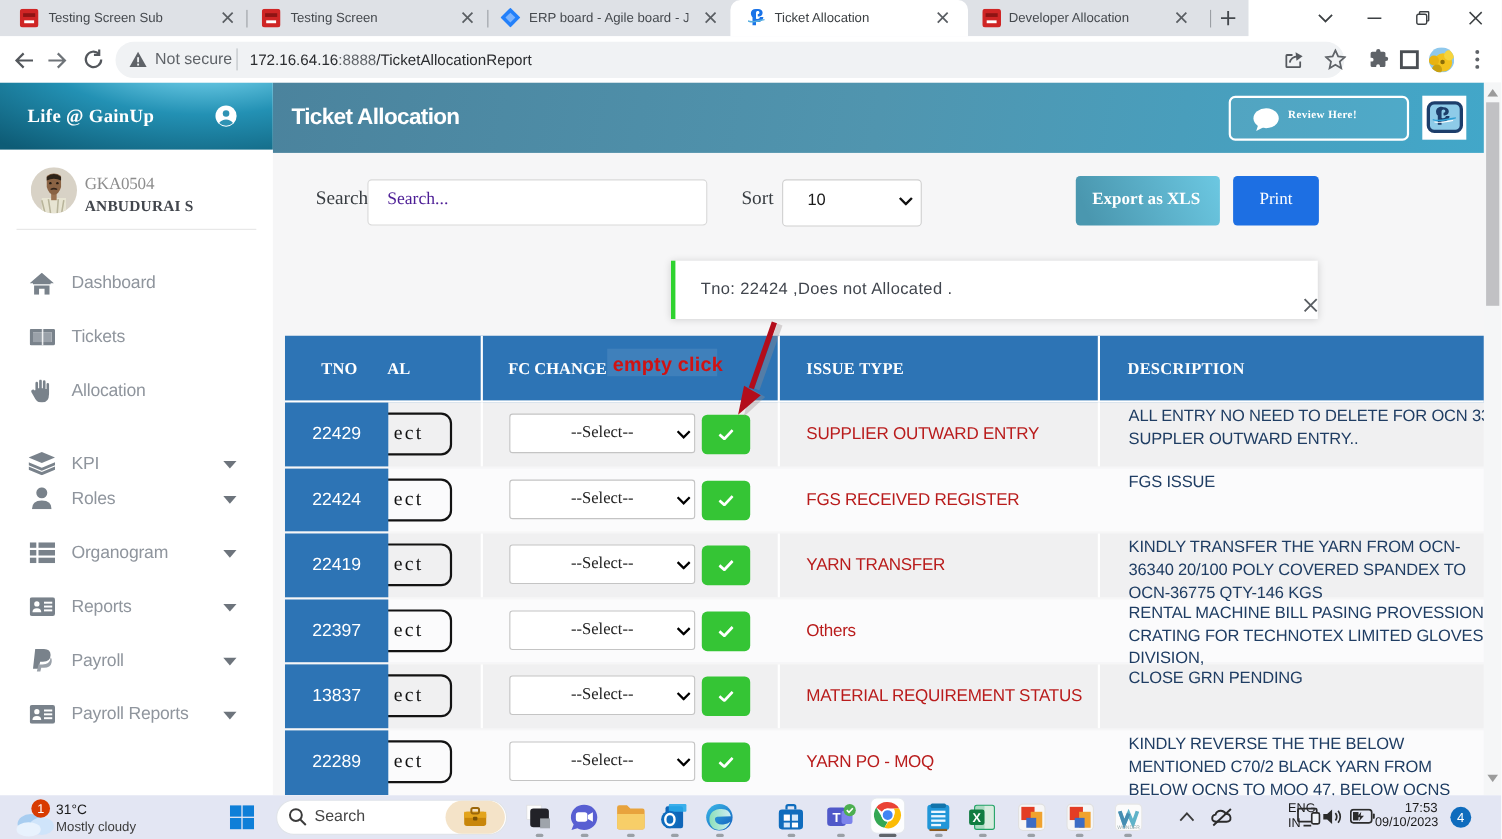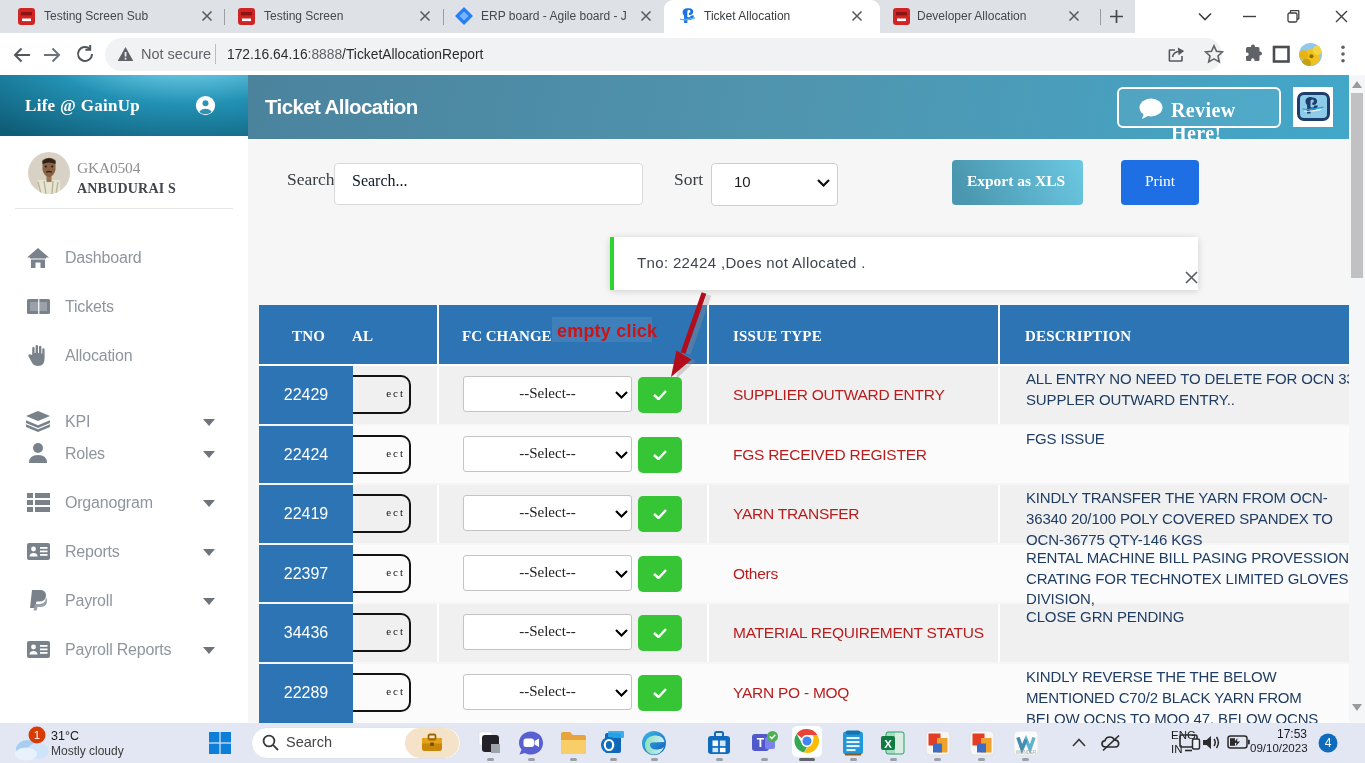--- a/index.html
+++ b/index.html
@@ -31,21 +31,21 @@
 
   
   #mainheader { position:absolute; left:248px; top:0; width:1101px; height:64px;
      background:linear-gradient(100deg,#4b839d 0%,#5095af 50%,#42a7c9 100%); }
 
   
   .hsep { position:absolute; top:0; width:2px; height:61px; background:#fff; }
   .hdrtxt { position:absolute; top:23px; color:#fff; font-family:"Liberation Serif",serif; font-weight:bold; font-size:15px; letter-spacing:.2px; }
   .row { position:absolute; left:0; width:1090px; }
   .tno { position:absolute; left:0; top:0; width:94px; background:#2d74b5; color:#fff; font-size:16px; text-align:center; }
-  .ectbtn { position:absolute; left:77px; width:75px; border:2.5px solid #131313; border-radius:10px; font-family:"Liberation Serif",serif; font-size:11px; letter-spacing:2px; color:#111; text-align:right; padding-right:4px; }
+  .ectbtn { position:absolute; left:77px; width:75px; border:2.5px solid #131313; border-radius:10px; font-family:"Liberation Serif",serif; font-size:18px; letter-spacing:2px; color:#111; text-align:center; padding-right:4px; }
   .fcsel { position:absolute; left:204px; width:169px; height:36px; background:#fff; border:1px solid #c4c4c4; border-radius:3px; text-align:center; font-family:"Liberation Serif",serif; font-size:15px; color:#222; }
   .okbtn { position:absolute; left:379px; width:44px; height:36px; background:#35c535; border-radius:5px; }
   .issue { position:absolute; left:474px; font-size:15.5px; color:#b91c1c; letter-spacing:-.25px; white-space:nowrap; }
   .desc { position:absolute; left:767px; top:3px; font-size:15px; line-height:20.8px; color:#1f3d63; letter-spacing:-.15px; white-space:pre; z-index:5; }
   .vsep { position:absolute; top:0; width:2px; background:#fff; }
 
   
   #taskbar { position:absolute; left:0; top:723px; width:1365px; height:40px; background:#e3e6f3; }
   .serif { font-family:"Liberation Serif",serif; }
 </style>
@@ -192,42 +192,42 @@
   </div>
 
   <div id="page">
     <div id="mainheader">
       <div class="abs" style="left:17px;top:20px;font-size:20.5px;font-weight:bold;color:#fff;letter-spacing:-.6px">Ticket Allocation</div>
       <div class="abs" style="left:869px;top:12px;width:164px;height:41px;border:2px solid #fff;border-radius:6px;background:rgba(255,255,255,.06)">
         <svg class="abs" style="left:19px;top:9px" width="26" height="22" viewBox="0 0 26 22">
             <ellipse cx="13" cy="9.5" rx="11.5" ry="9" fill="#fff"></ellipse>
             <path d="M6 15 L4 21 L12 17 Z" fill="#fff"></path>
           </svg>
-        <div class="abs serif" style="left:52px;top:10px;font-size:20px;font-weight:bold;color:#fff;letter-spacing:.4px">Review Here!</div>
+        <div class="abs serif" style="left:52px;top:10px;font-size:10px;font-weight:bold;color:#fff;letter-spacing:.4px">Review Here!</div>
       </div>
       <div class="abs" style="left:1045px;top:12px;width:40px;height:40px;background:#fff">
         <div class="abs" style="left:4px;top:5px;width:33px;height:29px;background:#8ecbe8;border:3px solid #1d3e6b;border-radius:7px"></div>
         <svg class="abs" style="left:8px;top:8px" width="25" height="23" viewBox="0 0 25 23">
           <path d="M9.5 2 c-3.5 0-5 2.2-5 4.6 0 2.3 1.6 3.5 1.6 3.5 l0 8.4 3.4 0 0-3.3 c3.8 1.1 7.2-1.3 7.2-4.7 l-3.3 0 c0 1.5-1.7 2.6-3.9 1.8 l0-5.7 c0-1.3 .8-2 1.8-2 1 0 1.6 .7 1.6 1.6 0 .9-.7 1.5-1.6 1.3 l0 2.3 c2.6 .7 4.8-1.1 4.8-3.6 0-2.2-1.9-3.7-4.6-3.7 Z" fill="#1d3e6b"></path>
           <path d="M1.5 13.2 c6 2 12-0.5 21-1.6 l0 1.2 c-7 1.4-15 3.8-21 1.6 Z" fill="#2e9fd4"></path>
           <path d="M3 15.5 c5 1.2 10-0.6 17-1.4 l0 .9 c-6 1-12 2.4-17 1.3 Z" fill="#fff"></path>
         </svg>
       </div>
     </div>
 
     <div class="abs serif" style="left:287px;top:94px;font-size:17.5px;color:#383d42">Search</div>
     <div class="abs" style="left:334px;top:88px;width:309px;height:42px;background:#fff;border:1px solid #d9d9d9;border-radius:4px"></div>
-    <div class="abs serif" style="left:352px;top:97px;font-size:16px;color:#0f172a">Search...</div>
+    <div class="abs serif" style="left:352px;top:97px;font-size:16px;color:#4c1d95">Search...</div>
     <div class="abs serif" style="left:674px;top:94px;font-size:17.5px;color:#383d42">Sort</div>
     <div class="abs" style="left:711px;top:88px;width:127px;height:43px;background:#fff;border:1px solid #cfcfcf;border-radius:4px"></div>
     <div class="abs" style="left:734px;top:98px;font-size:15px;color:#1b1b1b">10</div>
     <svg class="abs" style="left:817px;top:104px" width="13" height="8" viewBox="0 0 13 8">
         <path d="M1 1 L6.5 6.5 L12 1" stroke="#111" stroke-width="2.2" fill="none"></path>
       </svg>
-    <div class="abs" style="left:952px;top:85px;width:131px;height:45px;border-radius:4px;background:linear-gradient(245deg,#6cc8e2 0%,#4a97af 90%)">
+    <div class="abs" style="left:978px;top:85px;width:131px;height:45px;border-radius:4px;background:linear-gradient(245deg,#6cc8e2 0%,#4a97af 90%)">
       <div class="abs serif" style="left:0;top:12px;width:128px;text-align:center;font-size:15.5px;font-weight:bold;color:#fff">Export as XLS</div>
     </div>
     <div class="abs" style="left:1121px;top:85px;width:78px;height:45px;border-radius:4px;background:#1d6fe3">
       <div class="abs serif" style="left:0;top:12px;width:78px;text-align:center;font-size:15.5px;color:#fff">Print</div>
     </div>
 
     <div class="abs" style="left:610px;top:162px;width:588px;height:53px;background:#fff;border-left:4px solid #2fd32f;box-shadow:0 1px 7px rgba(0,0,0,.16)">
       <div class="abs" style="left:23px;top:17px;font-size:15px;color:#40454d;letter-spacing:.35px">Tno: 22424 ,Does not Allocated .</div>
       <svg class="abs" style="left:570px;top:33px" width="15" height="15" viewBox="0 0 15 15">
           <path d="M2 2 L13 13 M13 2 L2 13" stroke="#5a5e63" stroke-width="1.7"></path>
@@ -435,21 +435,21 @@
         <div class="fcsel" style="top:10px;line-height:33px">--Select--<svg style="position:absolute;right:3px;top:14px" width="13" height="8" viewBox="0 0 13 8">
               <path d="M1 1 L6.5 6.5 L12 1" stroke="#000" stroke-width="2.1" fill="none"></path>
             </svg></div>
         <div class="okbtn" style="top:11px">
             <svg style="position:absolute;left:15px;top:13px" width="14" height="10" viewBox="0 0 14 10">
               <path d="M1 5 L5.5 9 L13 1" stroke="#fff" stroke-width="2.5" fill="none"></path>
             </svg>
           </div>
         <div class="issue" style="line-height:57.6px">MATERIAL REQUIREMENT STATUS</div>
         <div class="desc">CLOSE GRN PENDING</div>
-        <div class="tno" style="height:57.6px;line-height:57.6px">34436</div>
+        <div class="tno" style="height:57.6px;line-height:57.6px">13837</div>
       </div>
       <div class="row" style="top:359px;height:59px;background:#fbfbfc">
         <div class="ectbtn" style="top:9px;height:39px;line-height:33px">ect</div>
         <div class="fcsel" style="top:10px;line-height:33px">--Select--<svg style="position:absolute;right:3px;top:14px" width="13" height="8" viewBox="0 0 13 8">
               <path d="M1 1 L6.5 6.5 L12 1" stroke="#000" stroke-width="2.1" fill="none"></path>
             </svg></div>
         <div class="okbtn" style="top:11px">
             <svg style="position:absolute;left:15px;top:13px" width="14" height="10" viewBox="0 0 14 10">
               <path d="M1 5 L5.5 9 L13 1" stroke="#fff" stroke-width="2.5" fill="none"></path>
             </svg>

